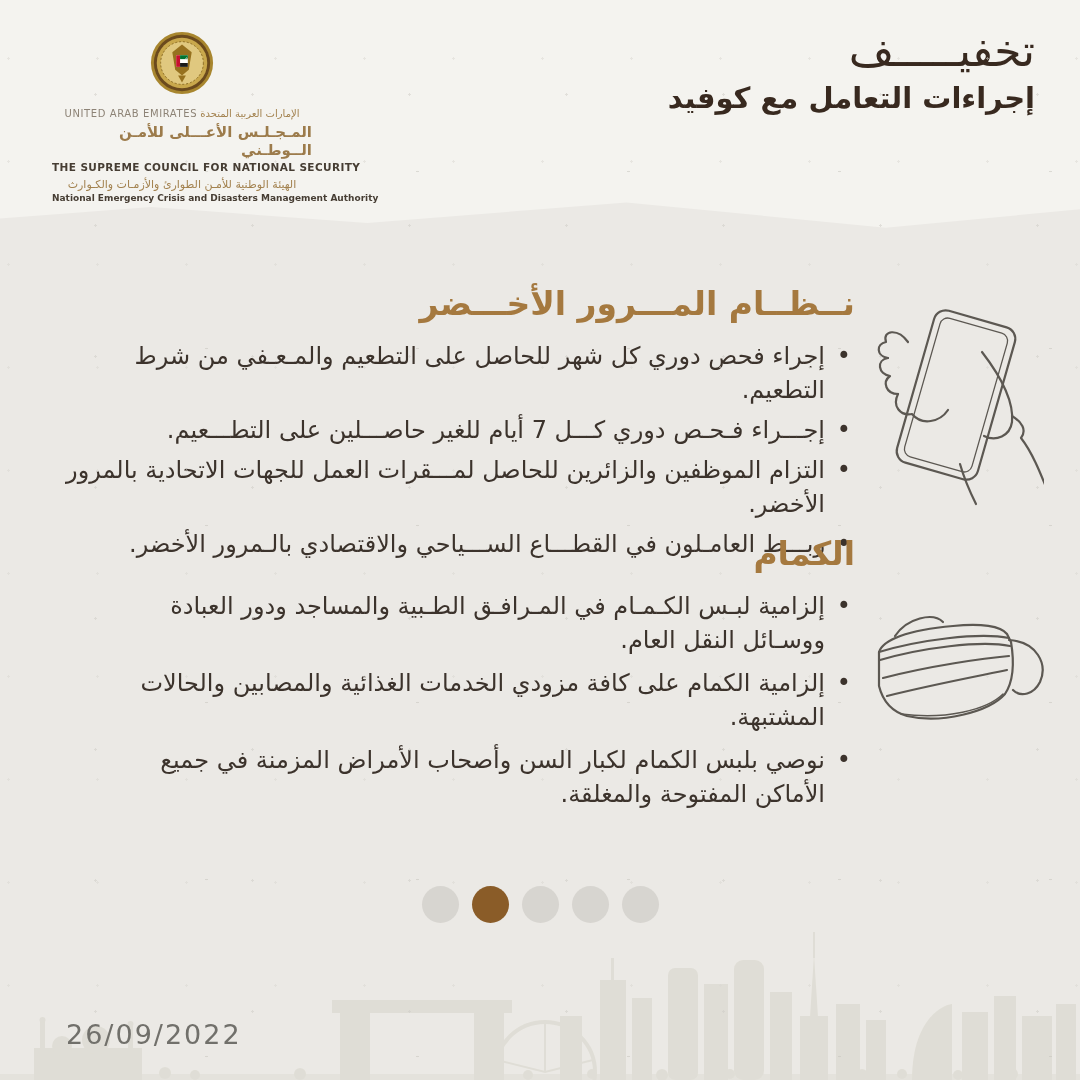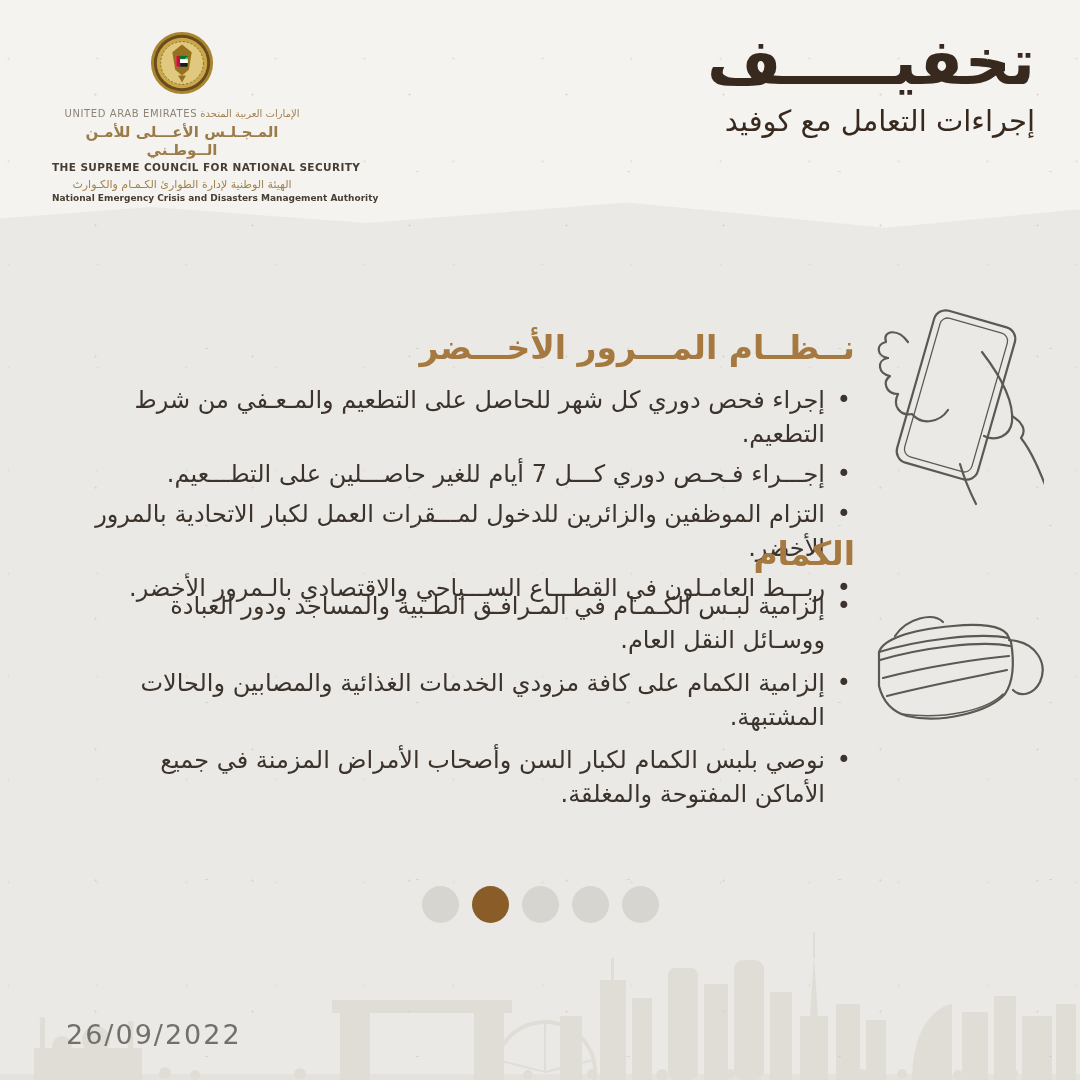--- a/index.html
+++ b/index.html
@@ -23,30 +23,30 @@
     position:absolute;top:0;left:0;width:100%;height:230px;z-index:0;
     background:#f4f3ef;
     clip-path:polygon(0 0,100% 0,100% 91%,82% 99%,58% 88%,34% 97%,14% 90%,0 95%);
   }
   
   .logo-block{position:absolute;top:30px;left:52px;width:260px;text-align:center;z-index:2;}
   .logo-emblem{display:block;margin:0 auto 12px;}
   .logo-l1{font-size:10px;color:#8d8376;margin:0 0 4px;white-space:nowrap;}
   .logo-l1 .en{letter-spacing:.6px;color:#8d8376;}
   .logo-l1 .ar{color:#a3824f;}
-  .logo-l2{font-size:15px;font-weight:bold;color:#9c7b4b;margin:0 0 2px;}
+  .logo-l2{font-size:15px;font-weight:bold;color:#9c7b4b;margin:0 0 2px;text-align:right;}
   .logo-l3{font-size:10.5px;font-weight:bold;color:#463d33;letter-spacing:.4px;margin:0 0 5px;white-space:nowrap;}
   .logo-l4{font-size:11px;color:#a3824f;margin:0 0 2px;}
   .logo-l5{font-size:9px;font-weight:bold;color:#463d33;white-space:nowrap;}
   .title-block{position:absolute;top:26px;right:45px;direction:rtl;text-align:right;z-index:2;}
-  .main-title{margin:0;font-size:64px;line-height:1.15;font-weight:bold;color:var(--accent-dark,#38291f);}
-  .sub-title{margin:4px 0 0;font-size:29px;font-weight:normal;color:var(--accent-dark,#38291f);}
+  .main-title{margin:0;font-size:44px;line-height:1.15;font-weight:normal;color:var(--accent-dark,#38291f);}
+  .sub-title{margin:4px 0 0;font-size:29px;font-weight:bold;color:var(--accent-dark,#38291f);}
   
   .section{position:absolute;direction:rtl;text-align:right;z-index:2;}
-  .section--green{top:284px;right:225px;left:65px;margin-top:44px;}
+  .section--green{top:284px;right:225px;left:65px;}
   .section--mask{top:534px;right:225px;left:100px;}
   .section-heading{margin:0 0 16px;font-size:33px;font-weight:bold;color:var(--accent-tan,#a5793f);}
   .bullet-list{list-style:none;margin:0;padding:0;}
   .bullet-list li{
     position:relative;padding-right:30px;margin-bottom:6px;
     font-size:24px;font-weight:normal;line-height:1.42;color:var(--text,#3c332c);
   }
   .bullet-list li::before{
     content:"\2022";position:absolute;right:4px;top:0;color:var(--text,#3c332c);
   }
@@ -81,35 +81,35 @@
       <rect x="32" y="26" width="8" height="4" fill="#00732f"></rect>
       <rect x="32" y="34" width="8" height="4" fill="#1a1a1a"></rect>
       <path d="M30 47 h8 l-4 7 z" fill="#96711f"></path>
     </svg>
     <div class="logo-l1">
       <span class="en">UNITED ARAB EMIRATES</span>
       <span class="ar">الإمارات العربية المتحدة</span>
     </div>
     <div class="logo-l2">المـجـلـس الأعـــلى للأمـن الــوطـني</div>
     <div class="logo-l3">THE SUPREME COUNCIL FOR NATIONAL SECURITY</div>
-    <div class="logo-l4">الهيئة الوطنية لإدارة الطوارئ الكـمـام والكـوارث</div>
+    <div class="logo-l4">الهيئة الوطنية للأمـن الطوارئ والأزمـات والكـوارث</div>
     <div class="logo-l5">National Emergency Crisis and Disasters Management Authority</div>
   </div>
 
   <div class="title-block">
     <h1 class="main-title">تخفيـــــف</h1>
     <div class="sub-title">إجراءات التعامل مع كوفيد</div>
   </div>
 
   <div class="section section--green">
     <h2 class="section-heading">نــظــام المـــرور الأخـــضر</h2>
     <ul class="bullet-list">
         <li>إجراء فحص دوري كل شهر للحاصل على التطعيم والمـعـفي من شرط التطعيم.</li>
         <li>إجـــراء فـحـص دوري كـــل 7 أيام للغير حاصـــلين على التطـــعيم.</li>
-        <li>التزام الموظفين والزائرين للدخول لمـــقرات العمل لكبار الاتحادية بالمرور الأخضر.</li>
+        <li>التزام الموظفين والزائرين للحاصل لمـــقرات العمل للجهات الاتحادية بالمرور الأخضر.</li>
         <li>ربـــط العامـلون في القطـــاع الســـياحي والاقتصادي بالـمرور الأخضر.</li>
       </ul>
   </div>
   <svg class="illus illus-phone" width="180" height="215" viewBox="0 0 180 215">
     <g stroke="#5c5852" stroke-width="2.2" fill="none" stroke-linecap="round" stroke-linejoin="round">
       <rect x="50" y="22" width="84" height="158" rx="12" transform="rotate(16 92 101)"></rect>
       <rect x="57" y="29" width="70" height="144" rx="8" transform="rotate(16 92 101)" stroke-width="1.3"></rect>
       <path d="M44 48 C34 34 18 36 22 48 C12 50 12 62 24 64"></path>
       <path d="M24 64 C12 66 14 80 26 82 C18 88 22 100 34 100"></path>
       <path d="M34 100 C28 112 36 122 48 120 C58 132 76 128 84 116"></path>

